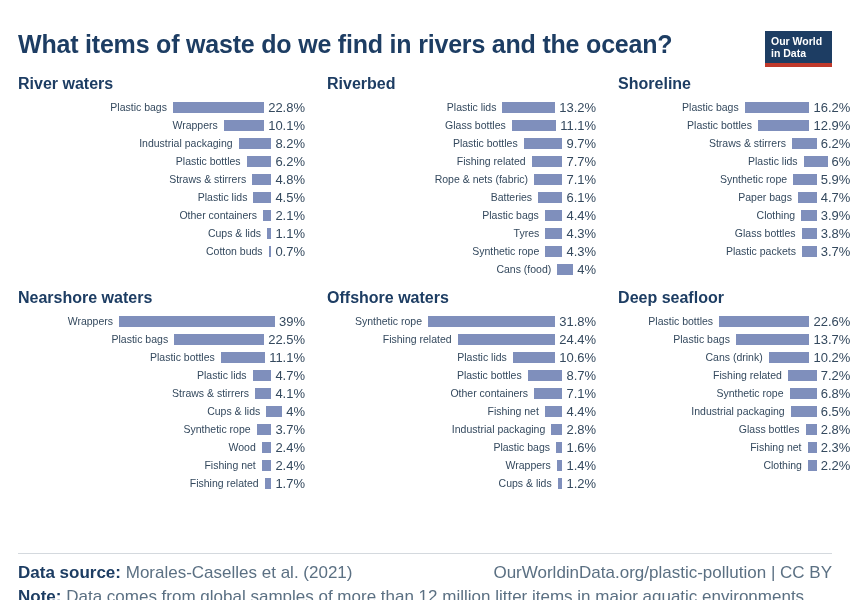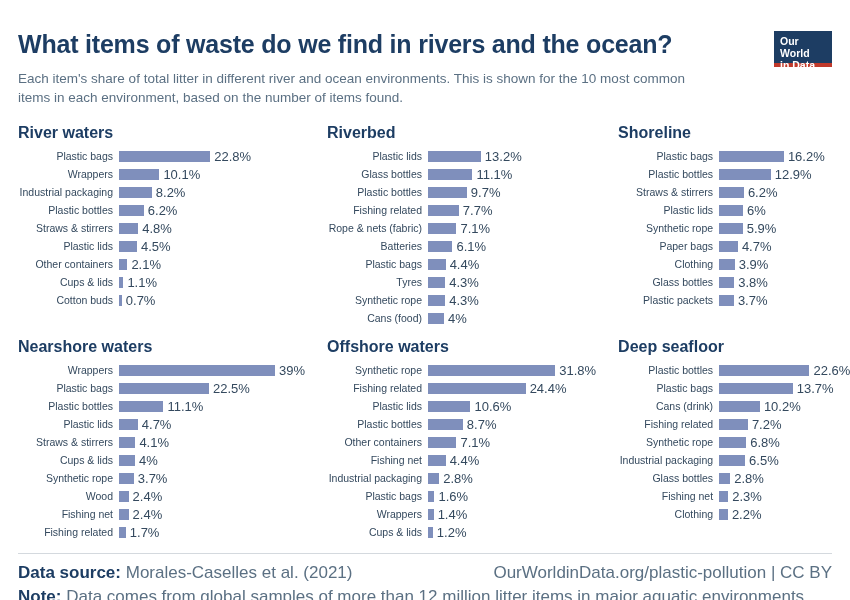--- a/index.html
+++ b/index.html
@@ -39,21 +39,21 @@
     color: #5b7083;
     line-height: 1.45;
     max-width: 690px;
     margin: 0;
     font-weight: 400;
   }
   .owid-logo {
     position: absolute;
     top: 0px;
     right: 0px;
-    width: 58px;
+    width: 67px;
     height: 36px;
     background: #1d3d63;
     border-bottom: 4px solid #c0392b;
     color: #ffffff;
     font-size: 10.5px;
     font-weight: 700;
     line-height: 1.15;
     text-align: left;
     padding: 4px 6px 0 6px;
     box-sizing: border-box;
@@ -72,20 +72,21 @@
   .panel-title {
     font-size: 16px;
     font-weight: 700;
     color: #1d3d63;
     margin: 0 0 7px 0;
   }
   .rows {
     display: flex;
     flex-direction: column;
     gap: 3px;
+    align-items: flex-end;
   }
   .row {
     display: flex;
     align-items: center;
     height: 15px;
   }
   .row-label {
     flex: 0 0 95px;
     text-align: right;
     font-size: 10.5px;
@@ -141,21 +142,20 @@
     margin-top: 2px;
   }
 </style>
 </head>
 <body>
 
 <div class="page">
 
   <div class="header">
     <h1 class="title">What items of waste do we find in rivers and the ocean?</h1>
-    <p class="subtitle">Each item's share of total litter in different river and ocean environments. This is shown for the 10 most common items in each environment, based on the number of items found.</p>
     <div class="owid-logo">
       <div>Our World</div>
       <div>in Data</div>
     </div>
   </div>
 
   <div class="panels" id="panels">
       <div class="panel">
         <div class="panel-title">River waters</div>
         <div class="rows">

